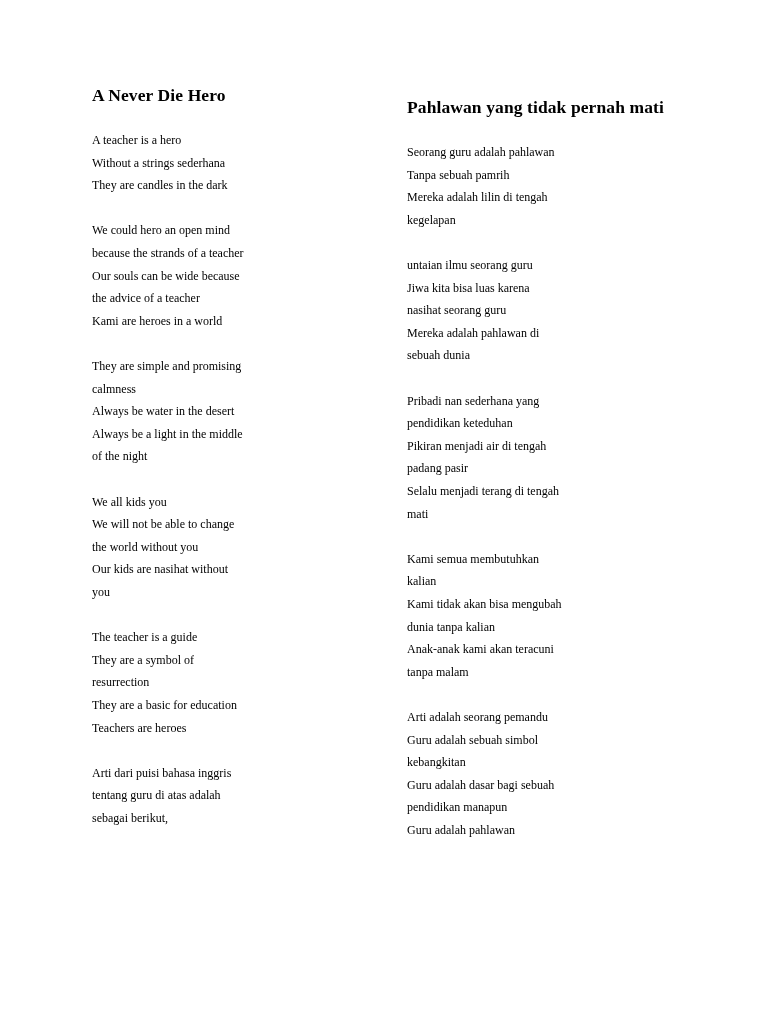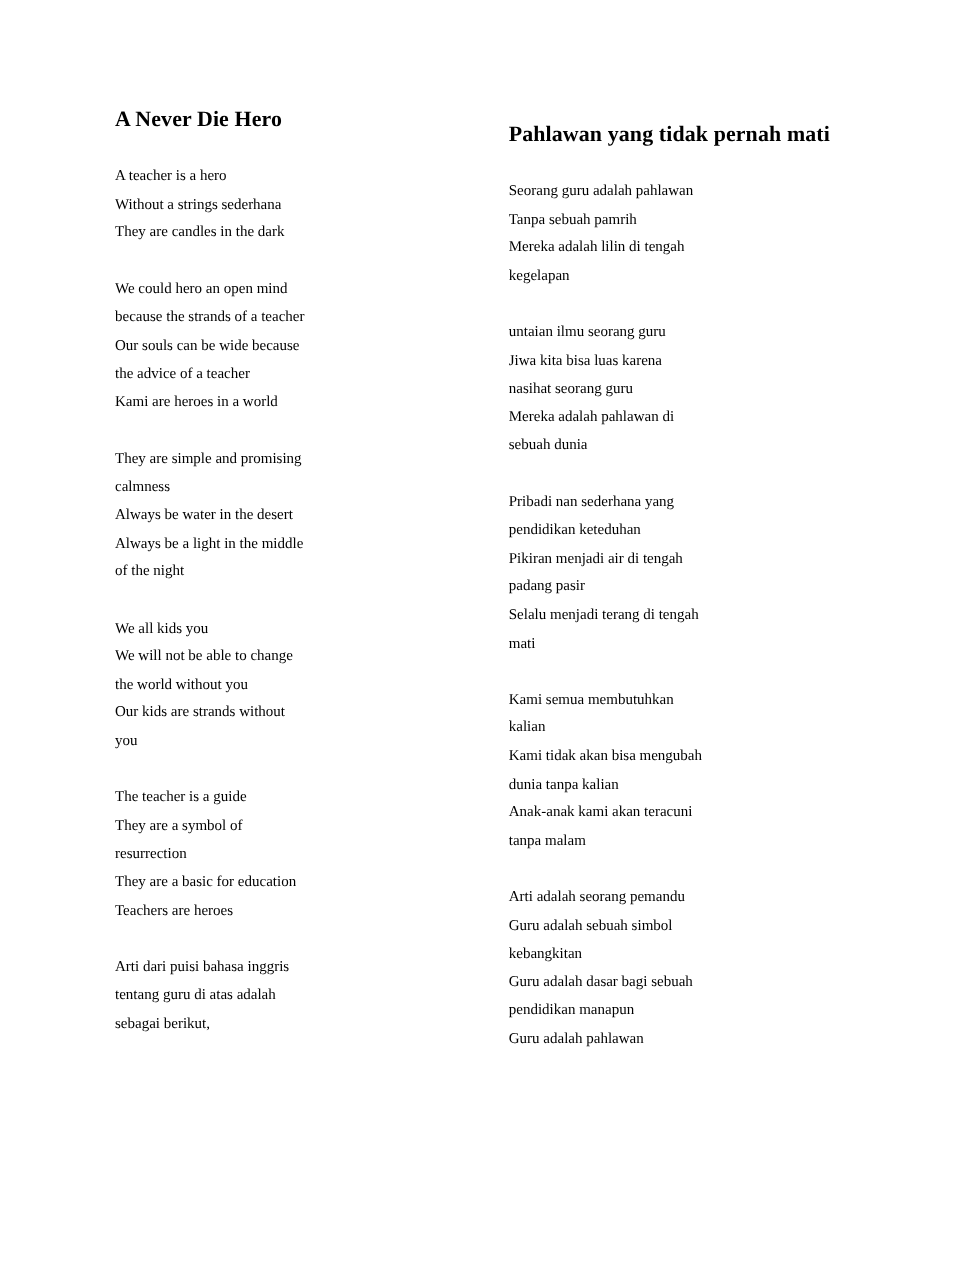--- a/index.html
+++ b/index.html
@@ -100,21 +100,21 @@
         <span class="line">Always be water in the desert</span>
         <span class="line">Always be a light in the middle</span>
         <span class="line">of the night</span>
       </div>
       <div class="spacer"></div>
 
       <div class="stanza">
         <span class="line">We all kids you</span>
         <span class="line">We will not be able to change</span>
         <span class="line">the world without you</span>
-        <span class="line">Our kids are strands without</span>
+        <span class="line">Our kids are nasihat without</span>
         <span class="line">you</span>
       </div>
       <div class="spacer"></div>
 
       <div class="stanza">
         <span class="line">The teacher is a guide</span>
         <span class="line">They are a symbol of</span>
         <span class="line">resurrection</span>
         <span class="line">They are a basic for education</span>
         <span class="line">Teachers are heroes</span>

